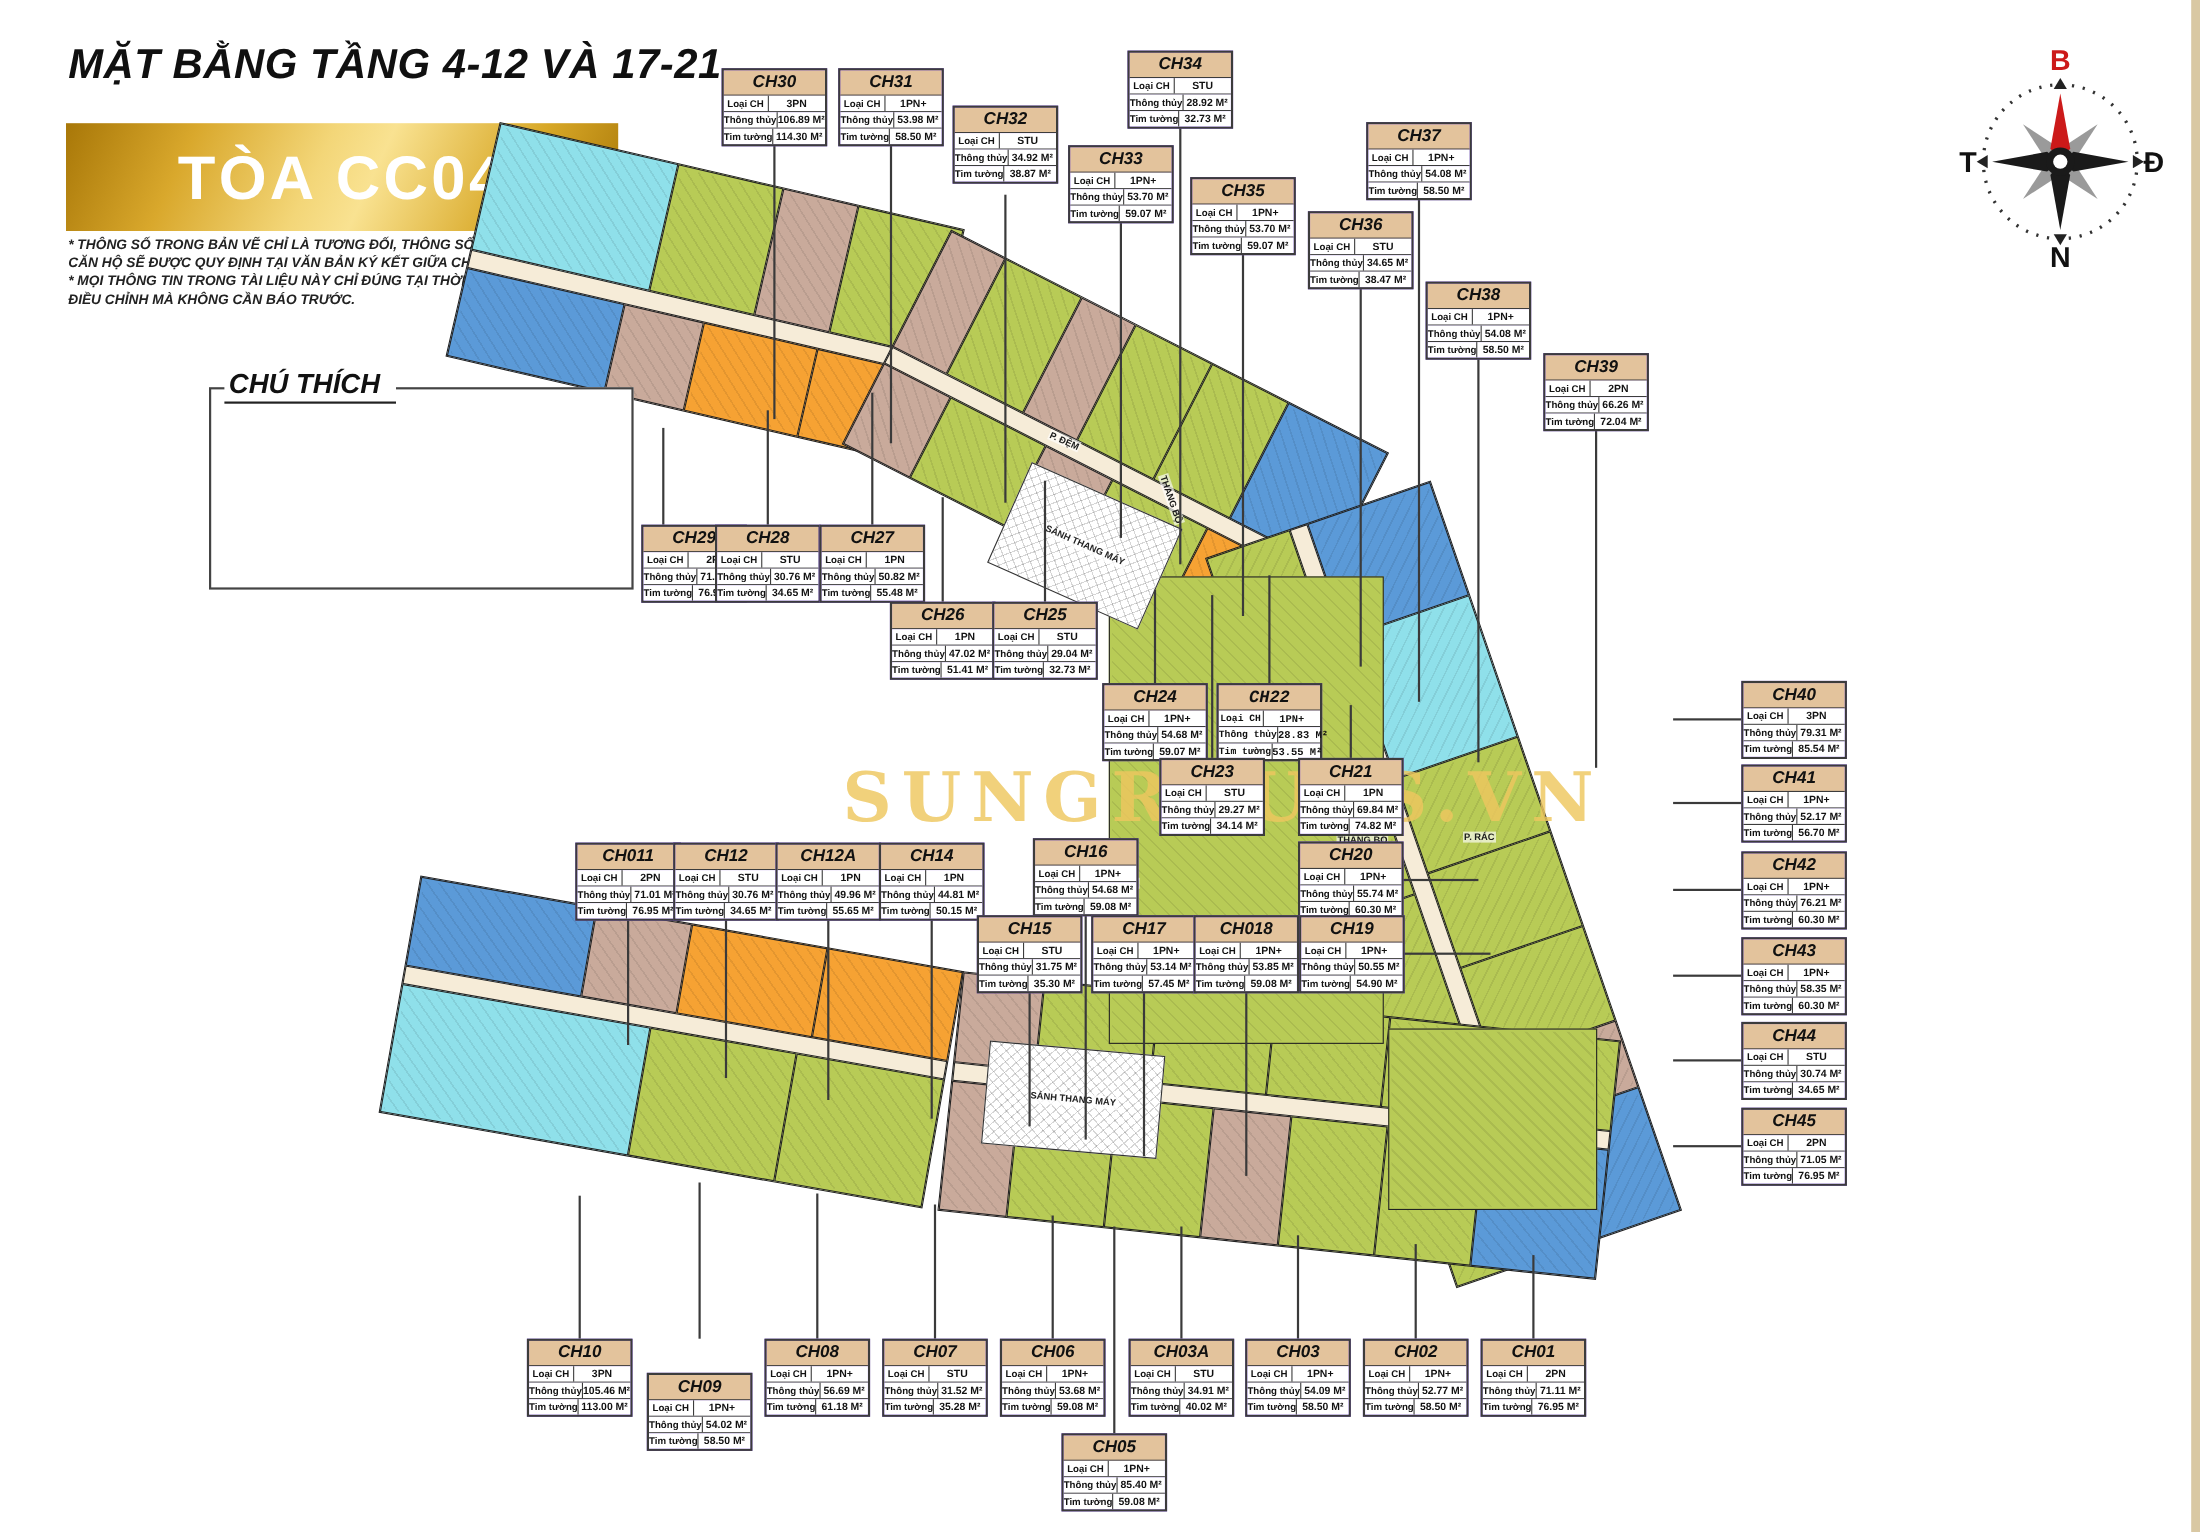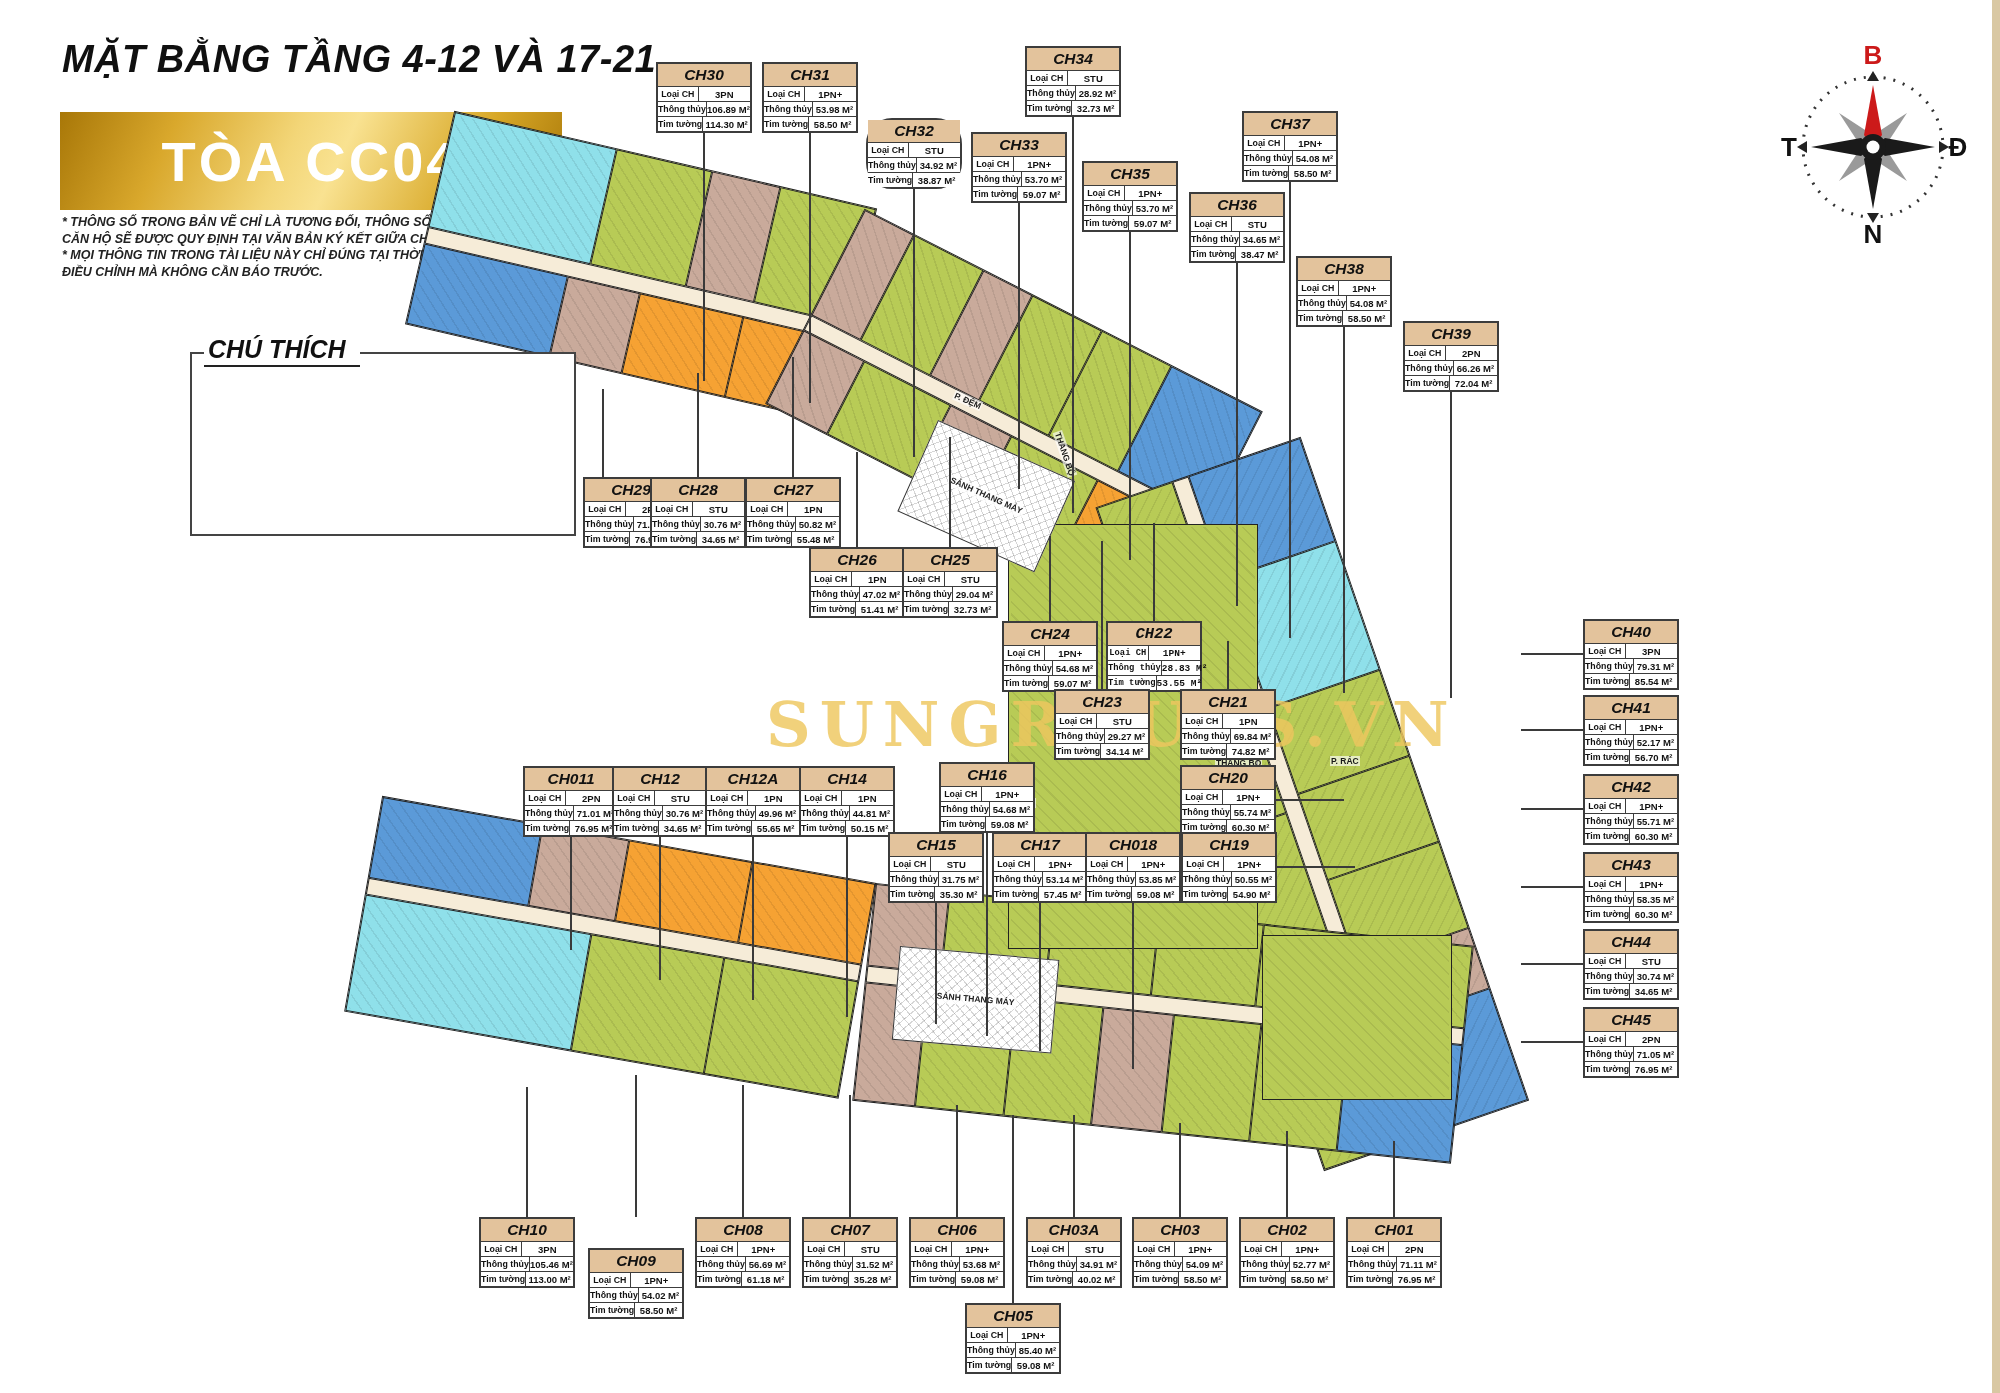--- a/index.html
+++ b/index.html
@@ -246,21 +246,21 @@
       <div class="rw">
         <div class="lb">Thông thủy</div>
         <div class="vl">53.98 M²</div>
       </div>
       <div class="rw">
         <div class="lb">Tim tường</div>
         <div class="vl">58.50 M²</div>
       </div>
     </div>
     <div class="leader" style="left: 913px; top: 177px; width: 2px; height: 280px;"></div>
-    <div class="unit-card" style="left: 866px; top: 118px; border-radius: 26px;">
+    <div class="unit-card" style="left: 866px; top: 96px;">
       <div class="hd">CH32</div>
       <div class="rw">
         <div class="lb">Loại CH</div>
         <div class="vl">STU</div>
       </div>
       <div class="rw">
         <div class="lb">Thông thủy</div>
         <div class="vl">34.92 M²</div>
       </div>
       <div class="rw">
@@ -878,21 +878,21 @@
     </div>
     <div class="leader" style="left: 1521px; top: 808px; width: 62px; height: 2px;"></div>
     <div class="unit-card" style="left: 1583px; top: 774px;">
       <div class="hd">CH42</div>
       <div class="rw">
         <div class="lb">Loại CH</div>
         <div class="vl">1PN+</div>
       </div>
       <div class="rw">
         <div class="lb">Thông thủy</div>
-        <div class="vl">55.71 M²</div>
+        <div class="vl">76.21 M²</div>
       </div>
       <div class="rw">
         <div class="lb">Tim tường</div>
         <div class="vl">60.30 M²</div>
       </div>
     </div>
     <div class="leader" style="left: 1521px; top: 886px; width: 62px; height: 2px;"></div>
     <div class="unit-card" style="left: 1583px; top: 852px;">
       <div class="hd">CH43</div>
       <div class="rw">

